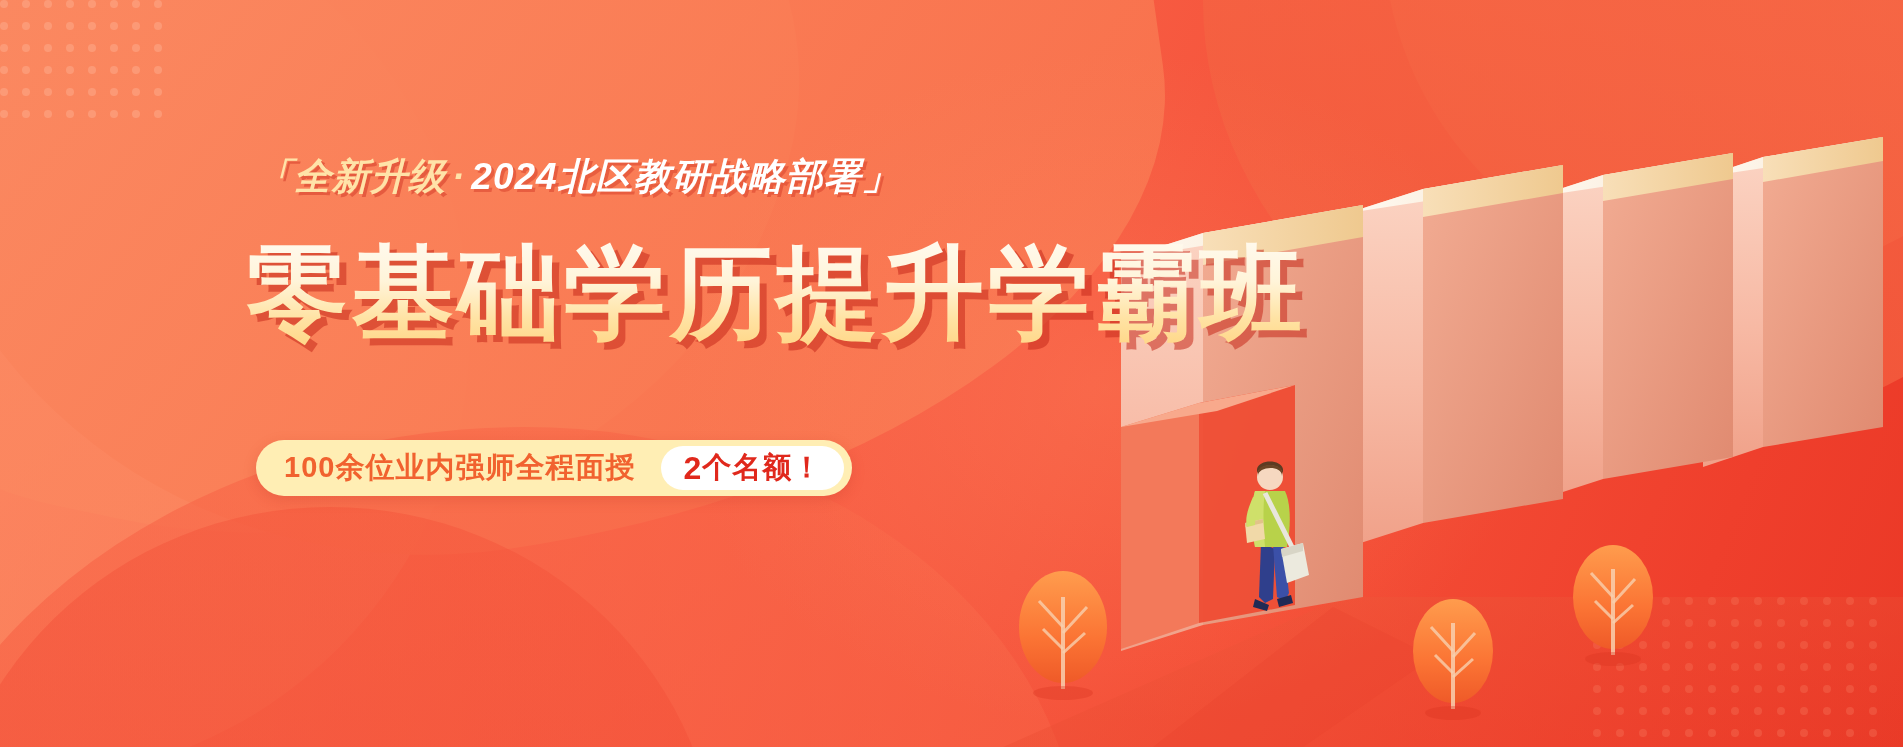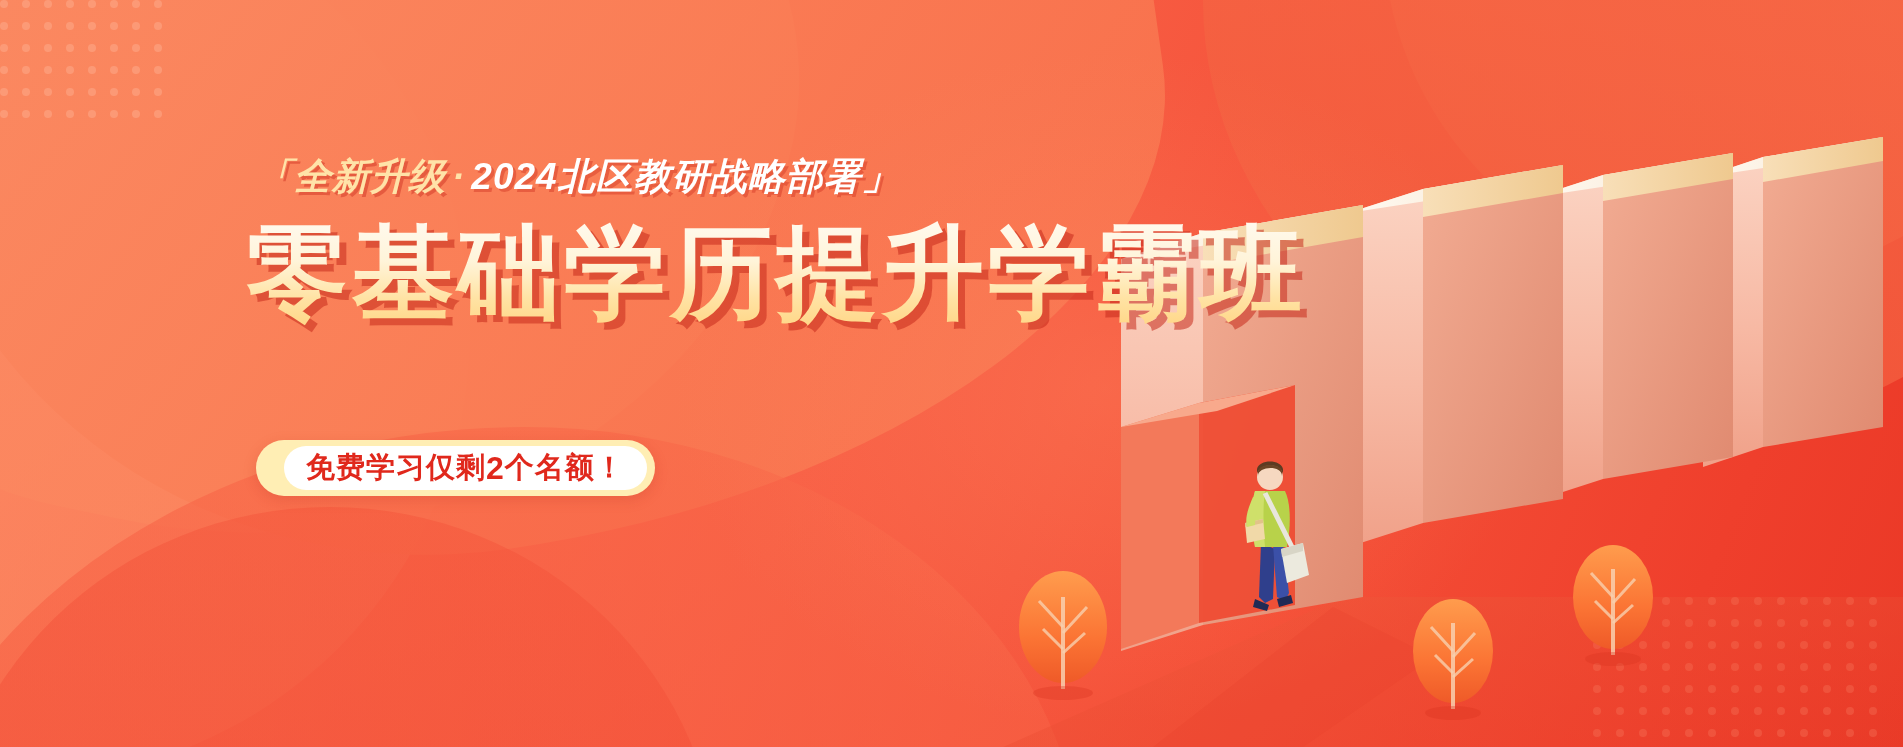--- a/index.html
+++ b/index.html
@@ -88,21 +88,21 @@
     color:#ffe3a8;
     text-shadow:3px 3px 0 rgba(205,45,30,.45);
   }
   .subtitle .white{
     color:#ffffff;
     text-shadow:3px 3px 0 rgba(205,45,30,.40);
   }
   .subtitle .dot{color:#ffe3a8;padding:0 6px;}
 
   .title{
-    position:absolute;left:246px;top:216px;
+    position:absolute;left:246px;top:236px;
     font-size:102px;font-weight:700;letter-spacing:4px;
     white-space:nowrap;line-height:1.12;
     background:linear-gradient(180deg,#fffaf0 0%,#fff4d9 40%,#ffe3a4 72%,#ffd584 100%);
     -webkit-background-clip:text;background-clip:text;
     color:transparent;-webkit-text-fill-color:transparent;
     filter:drop-shadow(7px 7px 0 rgba(198,42,28,.55));
   }
 
   .pills{
     position:absolute;left:256px;top:440px;
@@ -404,21 +404,21 @@
 
   <div class="content">
 
     <div class="subtitle">
       <span class="gold">「</span><span class="gold">全新升级</span><span class="dot">·</span><span class="white">2024北区教研战略部署</span><span class="white">」</span>
     </div>
 
     <div class="title">零基础学历提升学霸班</div>
 
     <div class="pills">
+      <span class="pill-left">100余位业内强师全程面授</span>
       <span class="pill-right">
-        <span>免费学习仅剩</span>
           <span class="num">2</span>
           <span>个名额！</span>
       </span>
     </div>
 
   </div>
 </div>
 
 </body></html>

